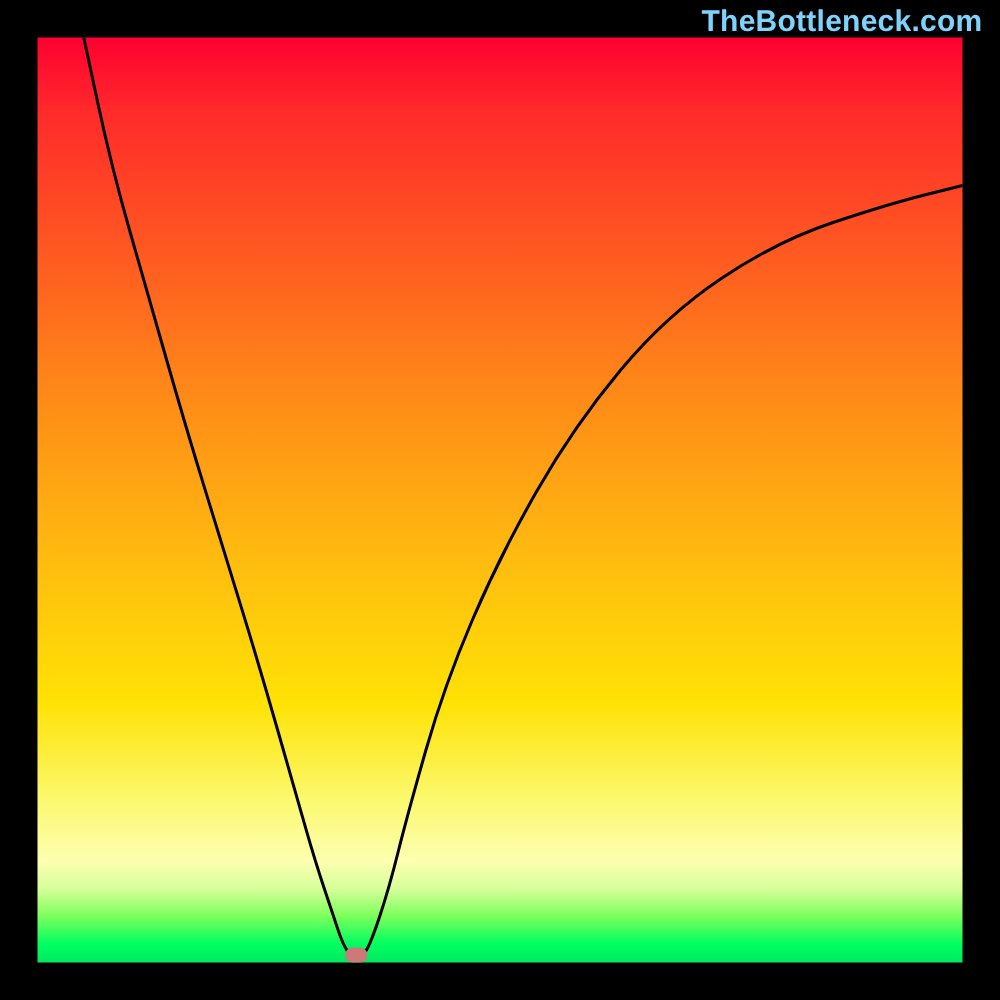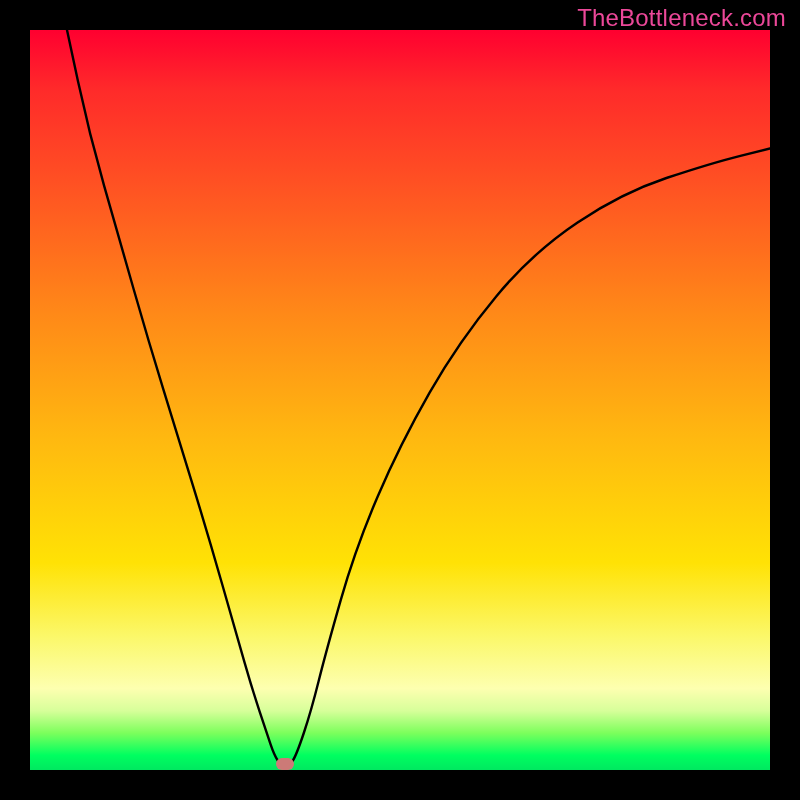--- a/index.html
+++ b/index.html
@@ -9,22 +9,22 @@
     height: 800px;
     background: #000;
     position: relative;
   }
   .watermark {
     position: absolute;
     top: 4px;
     right: 14px;
     font-family: Arial, Helvetica, sans-serif;
     font-size: 24px;
-    font-weight: 400;
-    color: #ec4899;
+    font-weight: 700;
+    color: #7dd3fc;
     letter-spacing: 0.2px;
   }
   .plot {
     position: absolute;
     left: 30px;
     top: 30px;
     width: 740px;
     height: 740px;
     background: linear-gradient(to bottom,
       #ff0030 0%,

